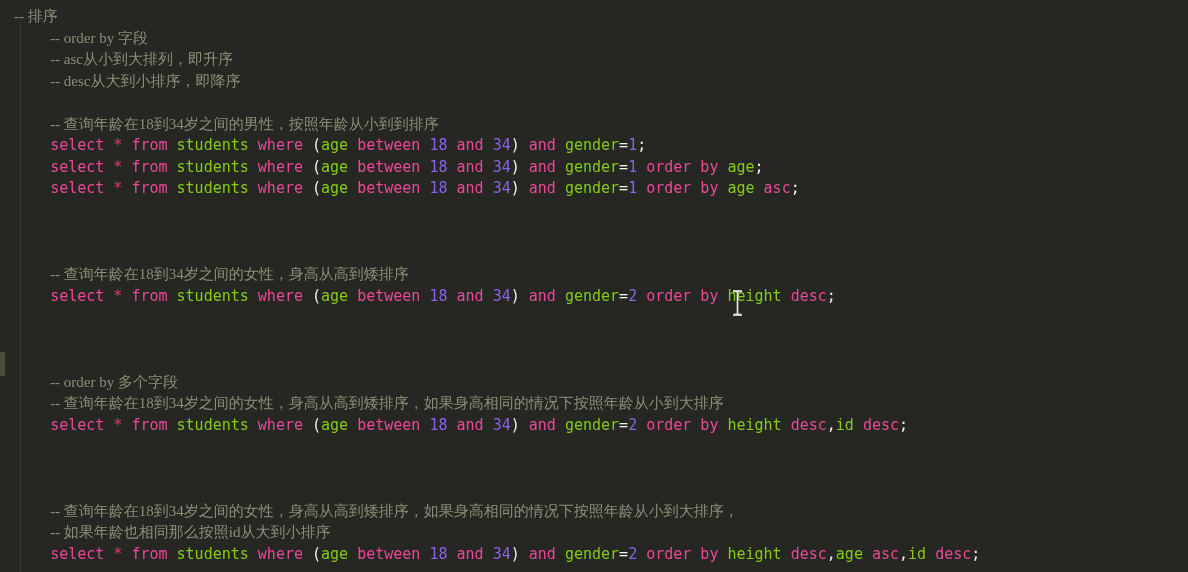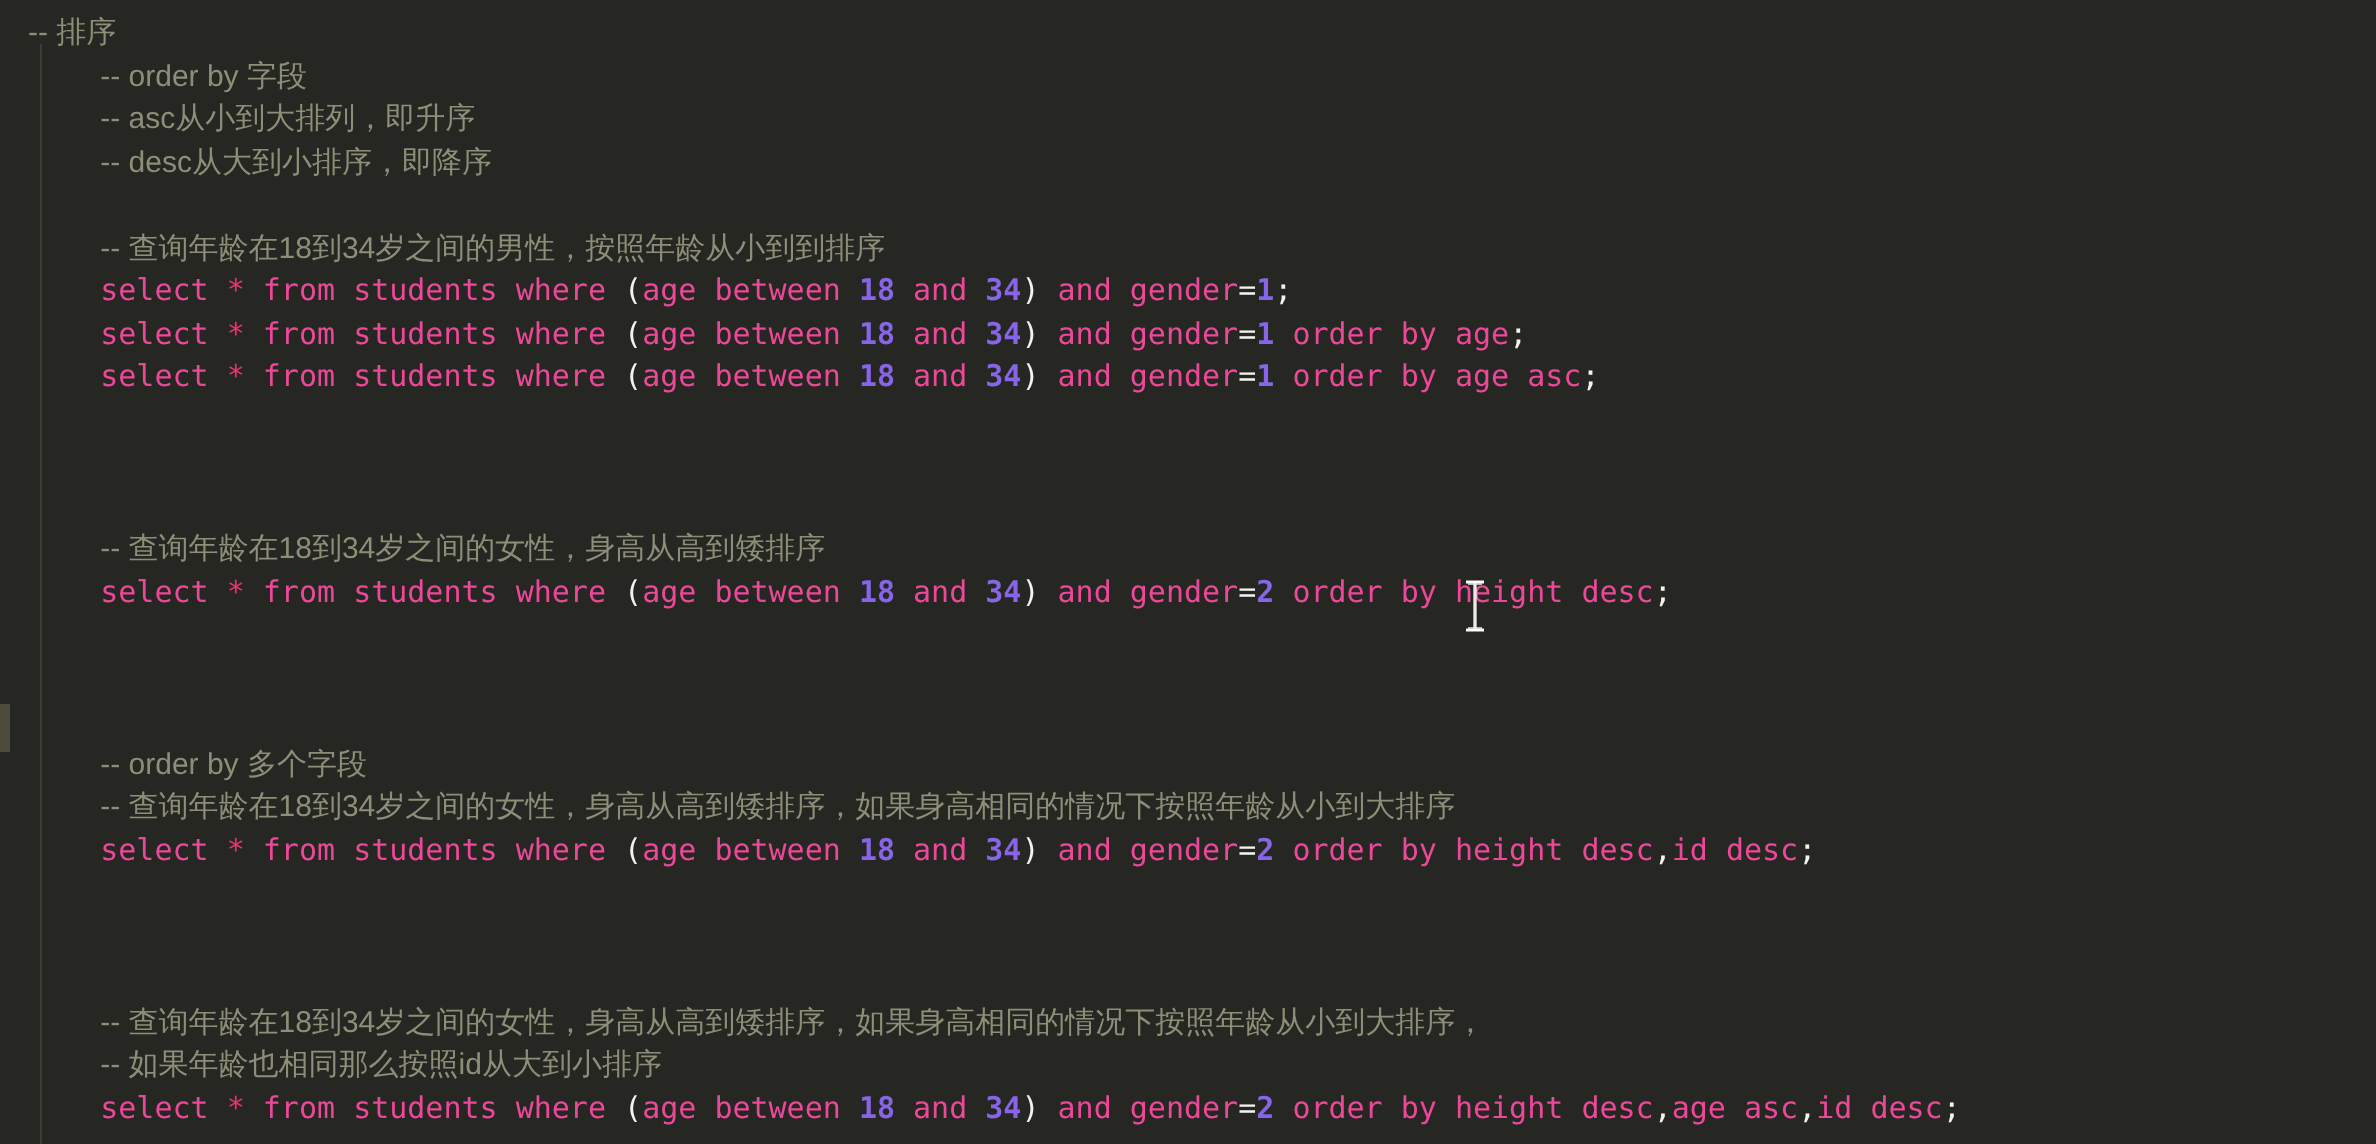--- a/index.html
+++ b/index.html
@@ -57,27 +57,27 @@
   .line {
     height: 21.5px;
     padding-left: 14px;
     white-space: pre;
   }
   .line.blank { color: transparent; }
 
   
   .cmt  { color: #8e8d78; }
   .kw   { color: #ec4899; }
-  .num  { color: #8764e8; font-weight: bold; }
-  .id   { color: #ec4899; }
+  .num  { color: #8764e8; }
+  .id   { color: #84cc16; }
   .punc { color: #f2f2ee; }
   .star { color: #e8336d; }
 
   
-  .cjk { font-family: Liberation Sans, sans-serif; margin-top: 12px; }
+  .cjk { font-family: Liberation Serif, serif; margin-top: 12px; }
 
   
   .ibeam {
     position: absolute;
     left: 731px;
     top: 291px;
     width: 13px;
     height: 26px;
     pointer-events: none;
   }

